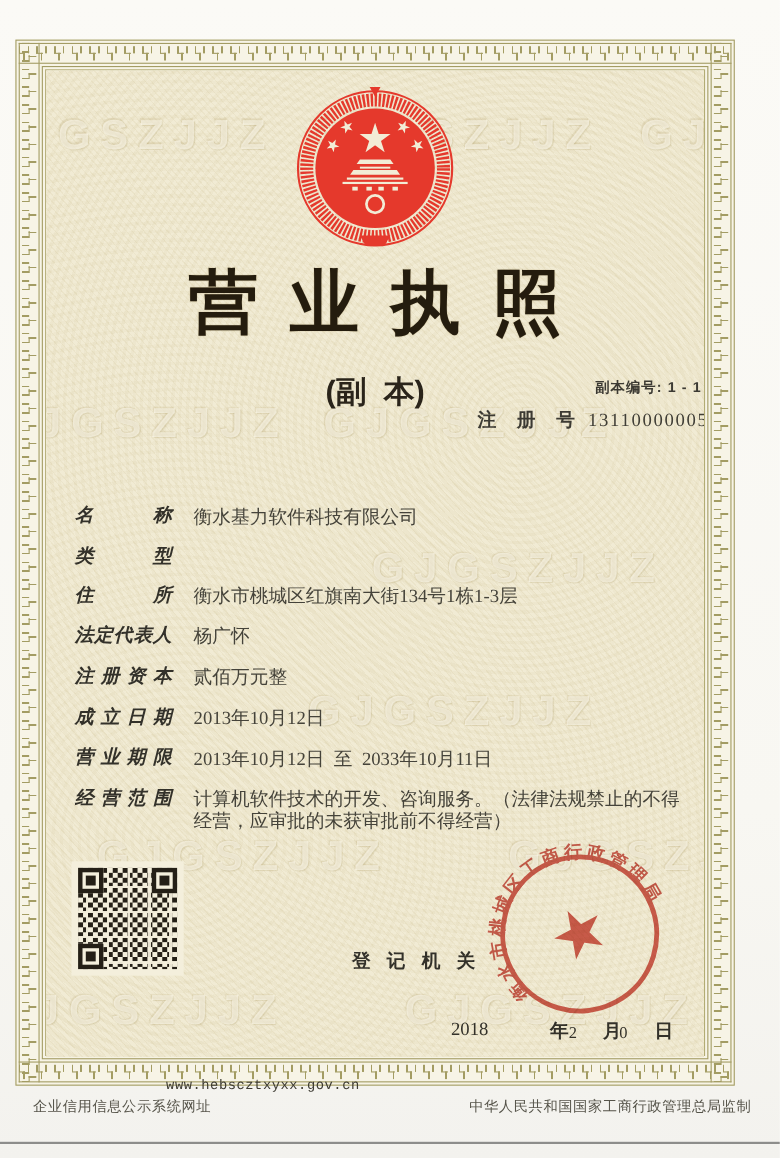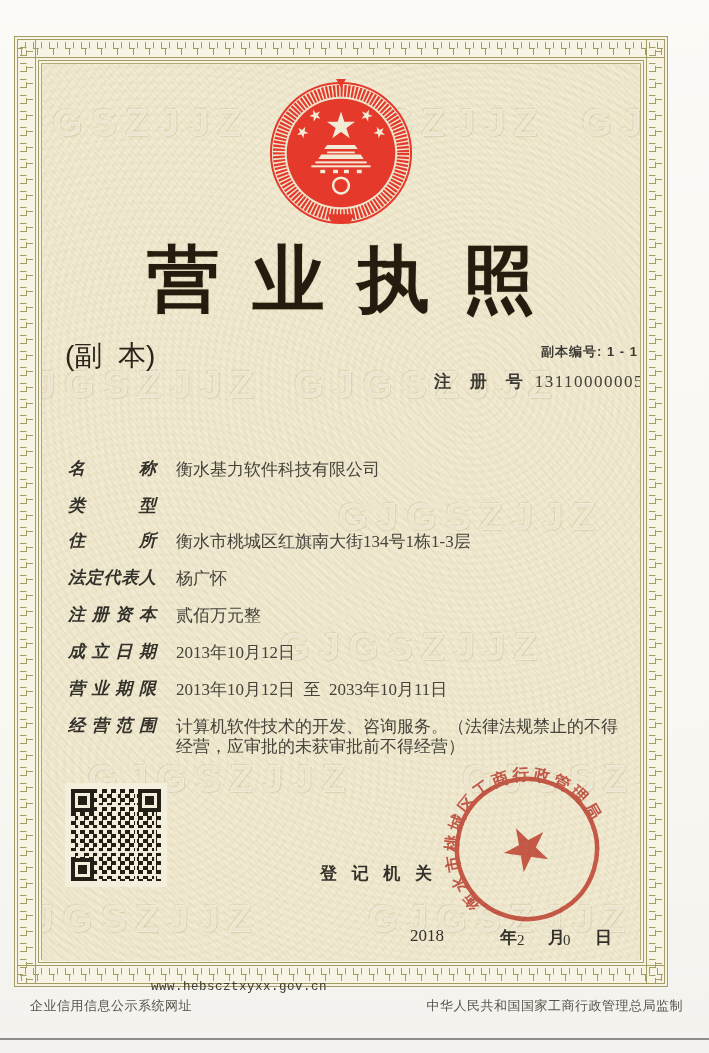--- a/index.html
+++ b/index.html
@@ -59,27 +59,27 @@
   .wm6{top:432px;left:296px;} .wm7{top:562px;left:238px;}
   .wm8{top:694px;left:46px;} .wm9{top:694px;left:420px;}
   .wm10{top:834px;left:-48px;} .wm11{top:834px;left:326px;}
 
   
   .emblem { position:absolute; top:14px; left:50%; margin-left:-75px; width:150px; height:150px; }
 
   
   .doc-title {
     position:absolute; top:178px; left:0; width:100%;
-    text-align:center; font-size:72px; font-weight:900; color:#241c0e;
+    text-align:center; font-size:63px; font-weight:900; color:#241c0e;
     letter-spacing:0.46em; text-indent:0.46em; line-height:1.05;
     text-shadow:0 0 1px rgba(110,84,24,0.55);
   }
   .doc-subtitle {
     position:absolute; top:273px; left:0; width:100%;
-    font-size:28px; font-weight:400; color:#2a241a; white-space:pre;padding-left:23px;
+    text-align:center; font-size:28px; font-weight:700; color:#2a241a; white-space:pre;
   }
   .copy-no {
     position:absolute; top:279px; right:2px;
     font-size:13px; font-weight:700; color:#3c3a33; letter-spacing:1px;
   }
   .reg-line {
     position:absolute; top:306px; left:348px; width:250px;
     display:flex; align-items:baseline; color:#3c3a33;margin-left:44px;
   }
   .reg-label {

